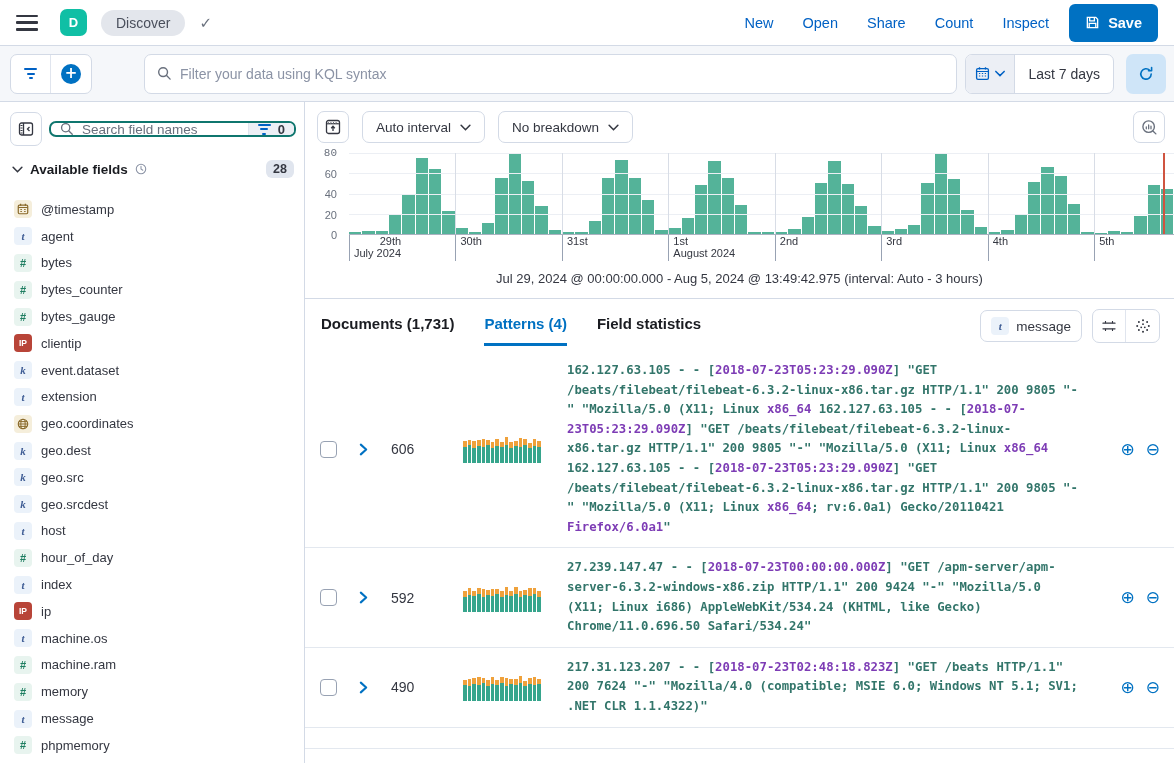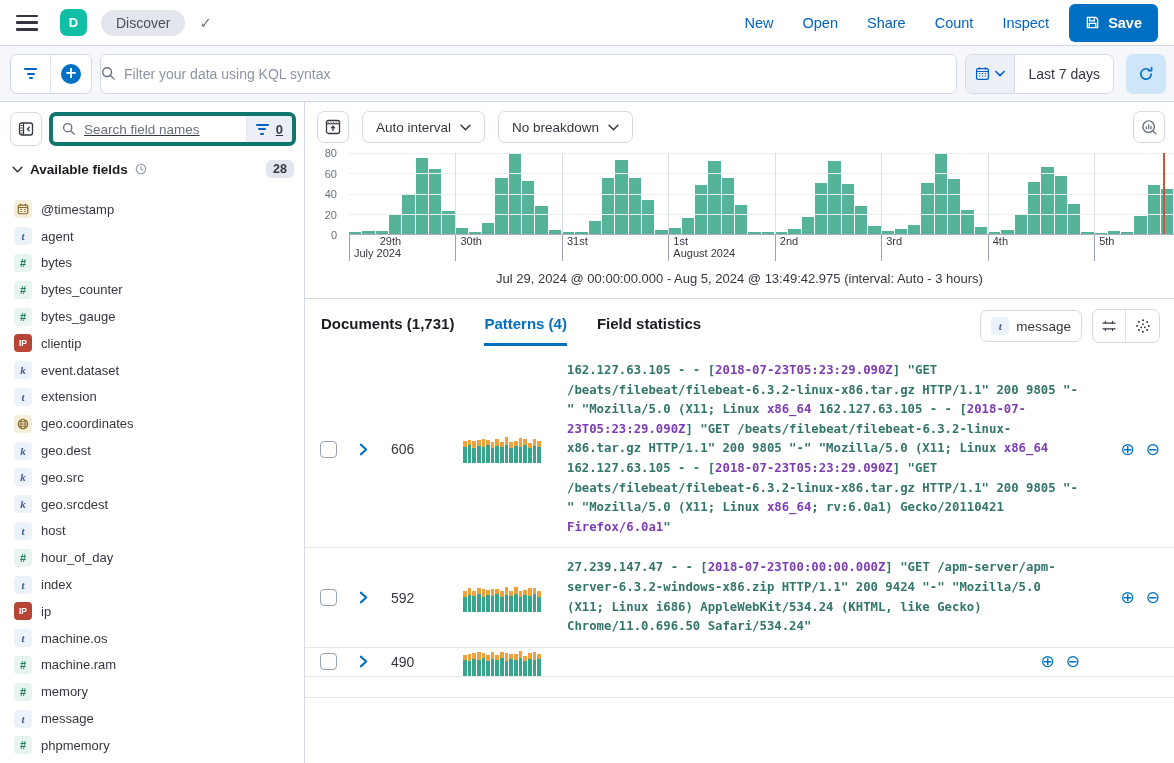--- a/index.html
+++ b/index.html
@@ -25,37 +25,37 @@
   .query-bar { height:56px; background:#f5f7fa; border-bottom:1px solid #d3dae6; display:flex; align-items:center; padding:0 8px 0 10px; gap:8px; }
   .dataview-btn { background:#cde4f8; color:#005eb8; font-weight:600; font-size:14px; border:none; border-radius:7px; height:40px;
     padding:0 14px; display:flex; align-items:center; gap:9px; cursor:pointer; font-family:inherit; }
   .filter-group { display:flex; background:#fff; border:1px solid #d3dae6; border-radius:7px; height:40px; overflow:hidden; }
   .filter-group > div { width:40px; display:flex; align-items:center; justify-content:center; cursor:pointer; }
   .filter-group > div:first-child { border-right:1px solid #e0e5ee; }
   .funnel { display:flex; flex-direction:column; gap:2.5px; align-items:center; }
   .funnel div { height:2px; background:#0061c4; border-radius:1px; }
   .funnel .f1{width:13px;} .funnel .f2{width:8px;} .funnel .f3{width:4px;}
   .plus-circle { width:20px; height:20px; border-radius:50%; background:#0071c2; color:#fff; font-size:15px; line-height:19px; text-align:center; font-weight:bold; }
-  .kql-input-wrap { flex:1; background:#fff; border:1px solid #d3dae6; border-radius:7px; height:40px; display:flex; align-items:center; padding:0 0; gap:8px; }
+  .kql-input-wrap { flex:1; background:#fff; border:1px solid #d3dae6; border-radius:7px; height:40px; display:flex; align-items:center; padding:0 12px; gap:8px;margin-left:44px; }
   .kql-input-wrap input { border:none; outline:none; flex:1; font-size:14px; font-family:inherit; color:#343741; background:transparent; }
   .kql-input-wrap input::placeholder { color:#8b93a5; }
   .datepicker { display:flex; border:1px solid #d3dae6; border-radius:7px; height:40px; overflow:hidden; background:#fff; }
   .datepicker .cal-seg { background:#eceff5; display:flex; align-items:center; gap:5px; padding:0 9px; cursor:pointer; border-right:1px solid #d3dae6; }
   .datepicker .range-seg { display:flex; align-items:center; padding:0 13px; font-size:14px; color:#343741; cursor:pointer; }
   .refresh-btn { width:40px; height:40px; border-radius:7px; background:#cfe5f8; border:none; display:flex; align-items:center; justify-content:center; cursor:pointer; margin-left:4px; }
 
   
   .body-wrap { display:flex; height:661px; }
   .sidebar { width:305px; border-right:1px solid #d3dae6; padding:10px 8px 0 10px; overflow:hidden; flex-shrink:0; }
   .main { flex:1; overflow:hidden; }
 
   
   .sb-top { display:flex; gap:7px; align-items:center; }
   .collapse-btn { width:32px; height:34px; border:1px solid #d3dae6; border-radius:7px; background:#fff; display:flex; align-items:center; justify-content:center; cursor:pointer; flex-shrink:0; }
-  .field-search { flex:1; height:34px; border:4px solid #0f766e; border-radius:7px; background:#fff; display:flex; align-items:center; overflow:hidden;text-decoration:underline; }
+  .field-search { flex:1; height:16px; border:2px solid #0f766e; border-radius:7px; background:#fff; display:flex; align-items:center; overflow:hidden; }
   .field-search input { border:none; outline:none; flex:1; min-width:0; font-size:13.5px; font-family:inherit; padding-left:8px; color:#343741; }
   .field-search input::placeholder { color:#69707d; }
   .fs-right { background:#eceff5; height:100%; display:flex; align-items:center; gap:7px; padding:0 9px; border-left:1px solid #e0e5ee; }
   .zero-badge { font-weight:600; font-size:13px; color:#343741; }
   .avail-row { display:flex; align-items:center; margin:14px 2px 18px 2px; gap:7px; }
   .avail-row .title { font-weight:700; font-size:13.5px; color:#1a1c21; }
   .count-badge { margin-left:auto; background:#e0e5ee; border-radius:6px; font-weight:600; font-size:12.5px; padding:2px 7px; color:#343741; }
   .field-item { display:flex; align-items:center; gap:9px; height:26.8px; padding-left:4px; border-radius:5px; cursor:pointer; }
   .field-item .fname { font-size:13px; color:#343741; }
   .token { width:18px; height:18px; border-radius:4px; display:flex; align-items:center; justify-content:center;
@@ -367,21 +367,21 @@
           </svg>
       </div>
     </div>
 
     <div class="chart-zone">
       <div class="y-axis" id="y-axis">
           <span style="top: 100%;">0</span>
           <span style="top: 75%;">20</span>
           <span style="top: 50%;">40</span>
           <span style="top: 25%;">60</span>
-          <span style="top: 0%;">80</span>
+          <span style="top: 0%; font-family: Liberation Mono, monospace;">80</span>
         </div>
       <div class="plot" id="plot">
         <div class="bars" id="bars">
             <div class="bar" style="height: 2.5%; background: rgb(84, 179, 153);"></div>
             <div class="bar" style="height: 3.75%; background: rgb(84, 179, 153);"></div>
             <div class="bar" style="height: 3.75%; background: rgb(84, 179, 153);"></div>
             <div class="bar" style="height: 23.75%; background: rgb(84, 179, 153);"></div>
             <div class="bar" style="height: 48.75%; background: rgb(84, 179, 153);"></div>
             <div class="bar" style="height: 93.75%; background: rgb(84, 179, 153);"></div>
             <div class="bar" style="height: 80%; background: rgb(84, 179, 153);"></div>
@@ -777,20 +777,21 @@
               <div class="sbar">
                 <div class="so" style="height: 8px; background: rgb(239, 161, 59);"></div>
                 <div class="st" style="height: 16px; background: rgb(54, 165, 140);"></div>
               </div>
               <div class="sbar">
                 <div class="so" style="height: 5px; background: rgb(239, 161, 59);"></div>
                 <div class="st" style="height: 17px; background: rgb(54, 165, 140);"></div>
               </div>
             </div>
           </div>
+          <div class="example-cell"><span style="color: rgb(50, 117, 106);">217.31.123.207 - - [</span><span style="color: rgb(125, 60, 181);">2018-07-23T02:48:18.823Z</span><span style="color: rgb(50, 117, 106);">] "GET /beats HTTP/1.1" 200 7624 "-" "Mozilla/4.0 (compatible; MSIE 6.0; Windows NT 5.1; SV1; .NET CLR 1.1.4322)"</span></div>
           <div class="actions-cell">
             <span class="action-ic glyph">⊕</span>
             <span class="action-ic glyph">⊖</span>
           </div>
         </div>
         <div class="pgrid prow">
           <div class="example-cell"></div>
         </div>
       </div>
   </div>

